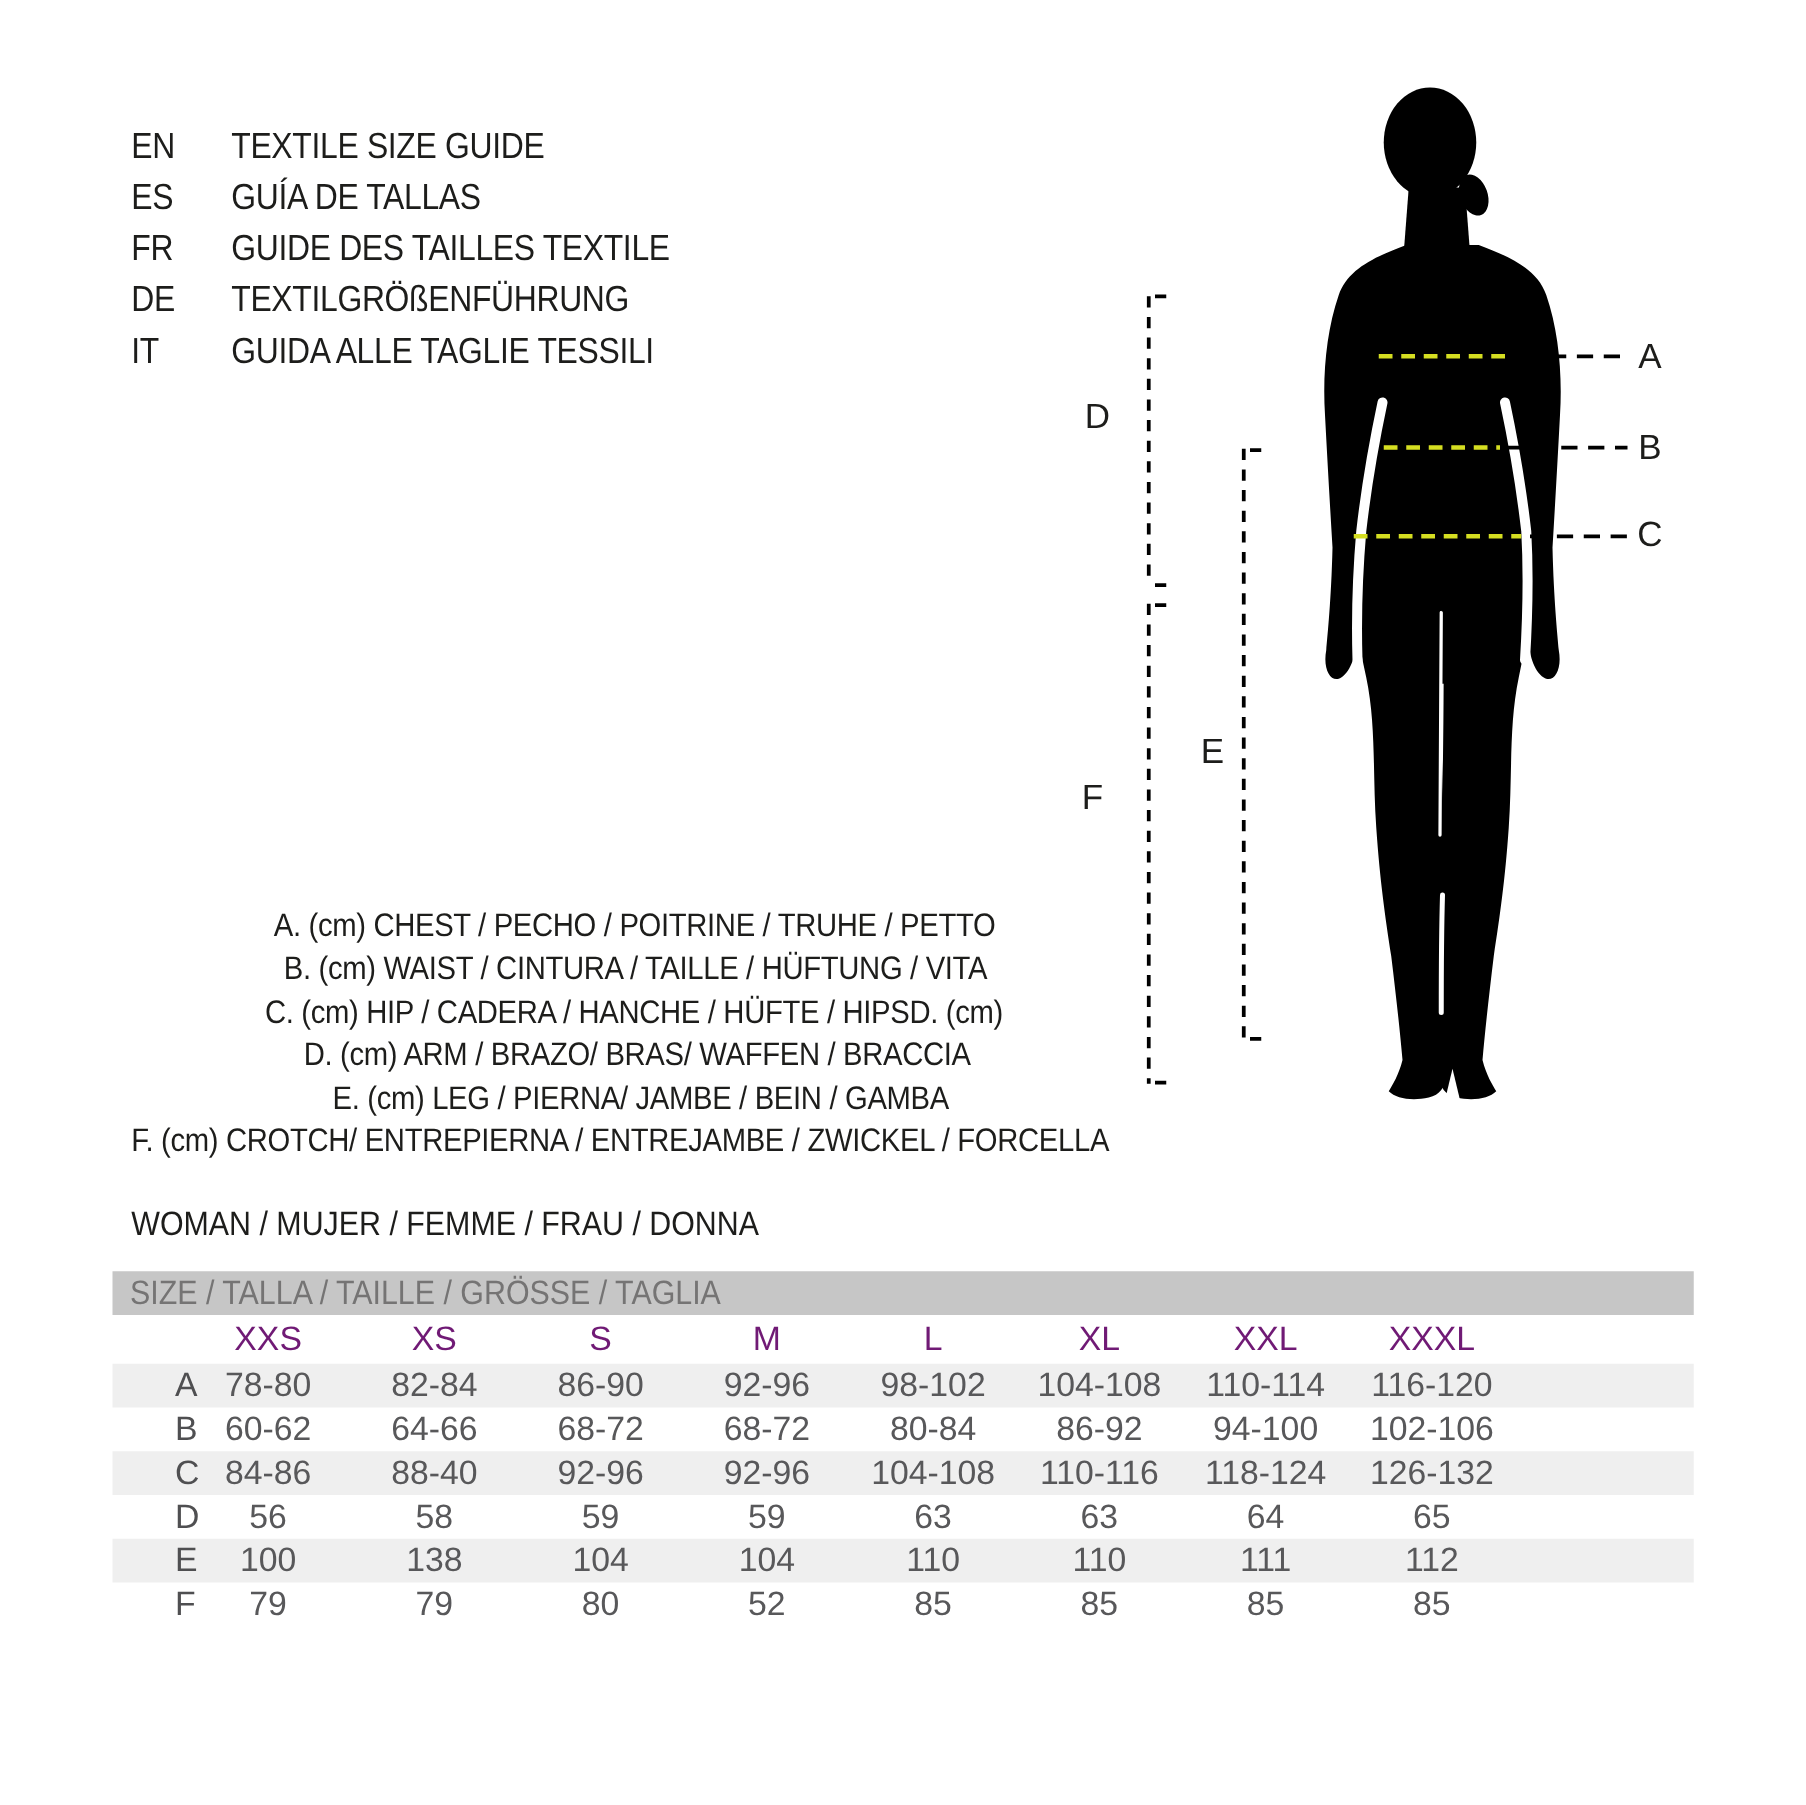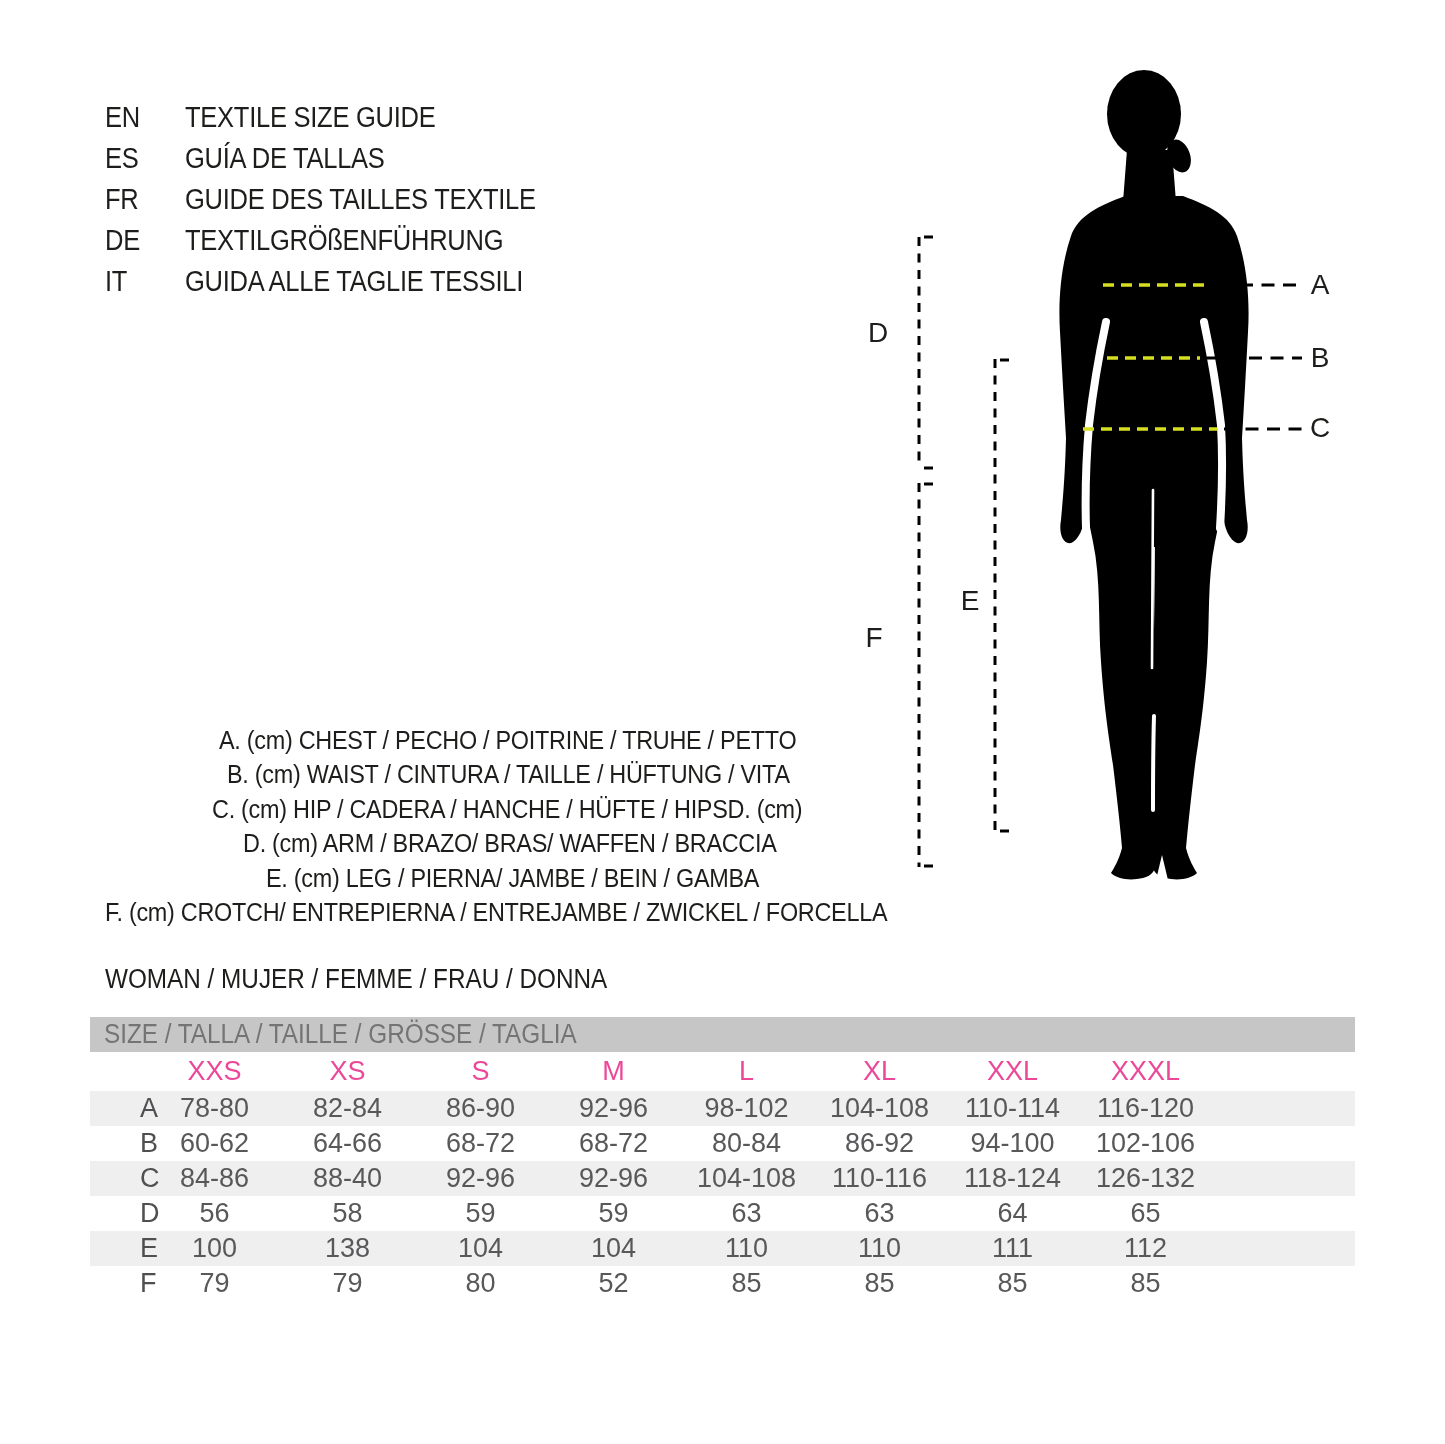--- a/index.html
+++ b/index.html
@@ -21,21 +21,21 @@
   
   .gender-line { position:absolute; left:105px; top:963px; font-size:27px; height:32px; display:flex; align-items:center;text-align:right; }
   .gender-line span { transform:scaleX(.9); transform-origin:0 50%; white-space:nowrap; }
 
   
   .size-table { position:absolute; left:90px; top:1017px; width:1265px; }
   .table-header-bar { height:35px; background:#c6c6c6; display:flex; align-items:center; padding-left:14px;
                       color:#757474; font-size:27px; }
   .table-header-bar span { transform:scaleX(.9); transform-origin:0 50%; white-space:nowrap; }
   .t-grid { display:grid; grid-template-columns:58px repeat(8,133px) 1fr; align-items:center; }
-  .sizes-row { height:39px; font-size:27px; color:#ec4899; }
+  .sizes-row { height:39px; font-size:27px; color:#701a75; }
   .t-row { height:35px; font-size:27px; color:#58585a; }
   .t-row.striped { background:#efefef; }
   .cell { text-align:center; }
   .t-label { text-align:left; padding-left:50px; color:#4f4f51; }
 
   
   .diagram-svg { position:absolute; left:850px; top:60px; width:490px; height:840px; }
   .measure-letter { position:absolute; width:40px; height:34px; display:flex; align-items:center; justify-content:center;
                     font-size:28px; color:#1d1d1b; }
   .lbl-A { left:1300px; top:268px; }

